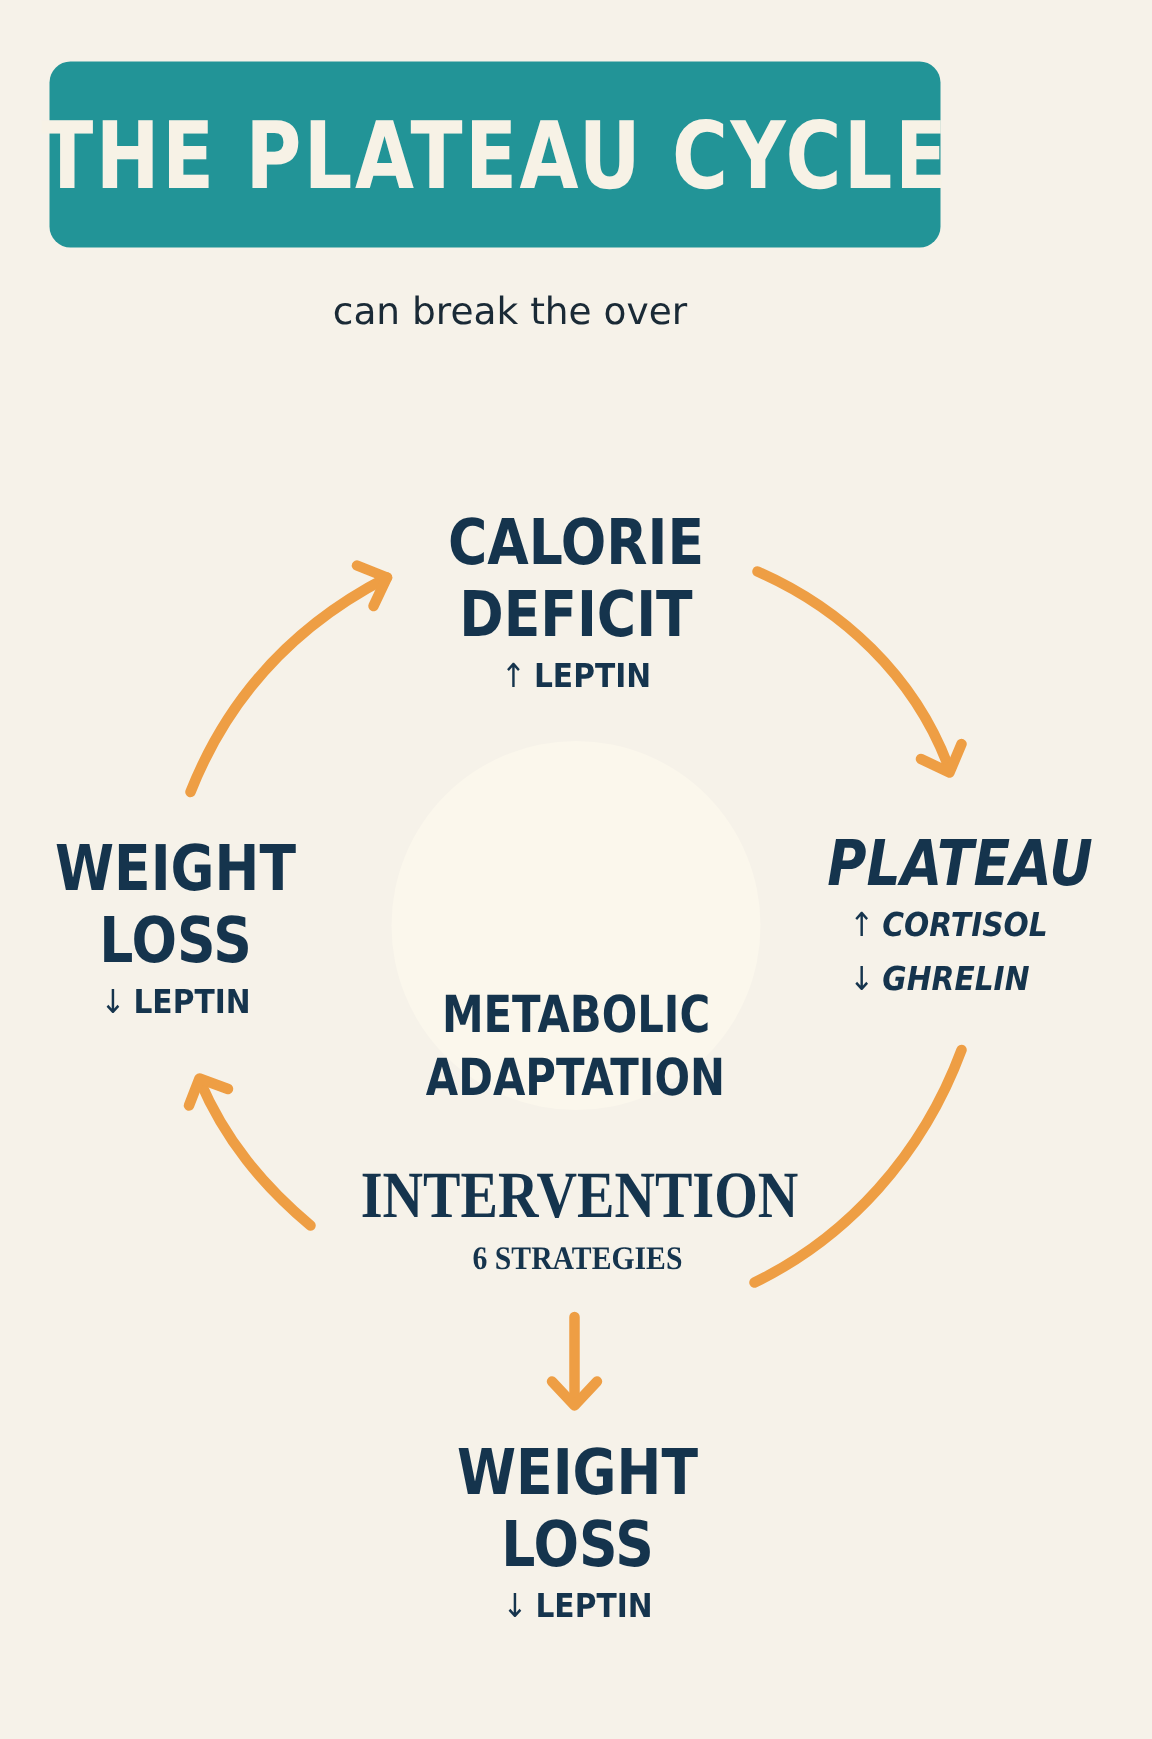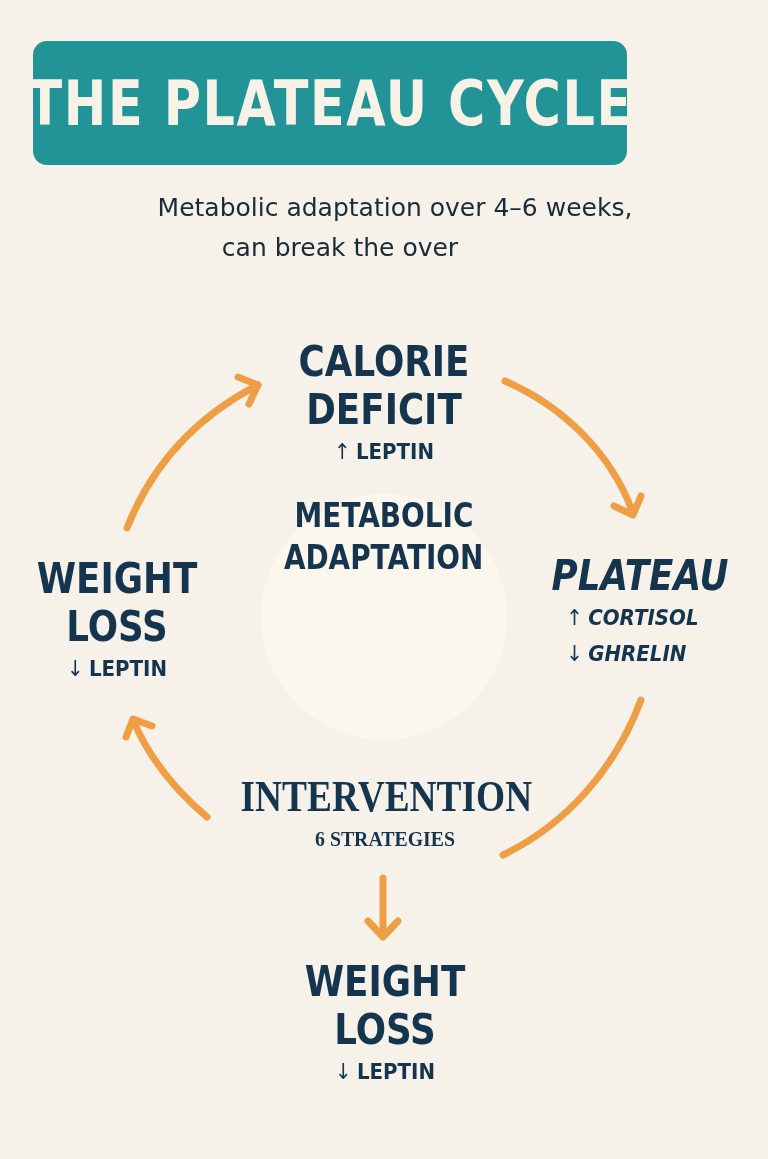--- a/index.html
+++ b/index.html
@@ -84,21 +84,21 @@
     .center-circle {
       position: absolute;
       left: 261px;
       top: 494px;
       width: 246px;
       height: 246px;
       border-radius: 50%;
       background: #fbf7ec;
       display: flex;
       align-items: center;
-      justify-content: flex-start;
+      justify-content: flex-end;
       flex-direction: column;
     }
     .center-text {
       font-family: "DejaVu Sans", sans-serif;
       font-weight: bold;
       font-size: 34px;
       line-height: 42px;
       text-align: center;
       transform: scaleX(0.82);
       color: #15344d;
@@ -115,21 +115,20 @@
     }
   </style>
 </head>
 <body>
 
 <div class="title-banner">
   <span class="title-text">THE PLATEAU CYCLE</span>
 </div>
 
 <div class="subtitle">
-  <div class="sub-l1">Metabolic adaptation over 4–6 weeks,</div>
   <div class="sub-l3">can break the over</div>
 </div>
 
 <svg class="arrows" viewBox="0 0 768 1159">
   <g fill="none" stroke="#ee9e44" stroke-width="7" stroke-linecap="round" stroke-linejoin="round">
 
     <g>
       <path d="M127 528 C 150 470, 190 420, 258 385"></path>
       <path d="M238 377 L 258 385 L 249 404"></path>
     </g>

